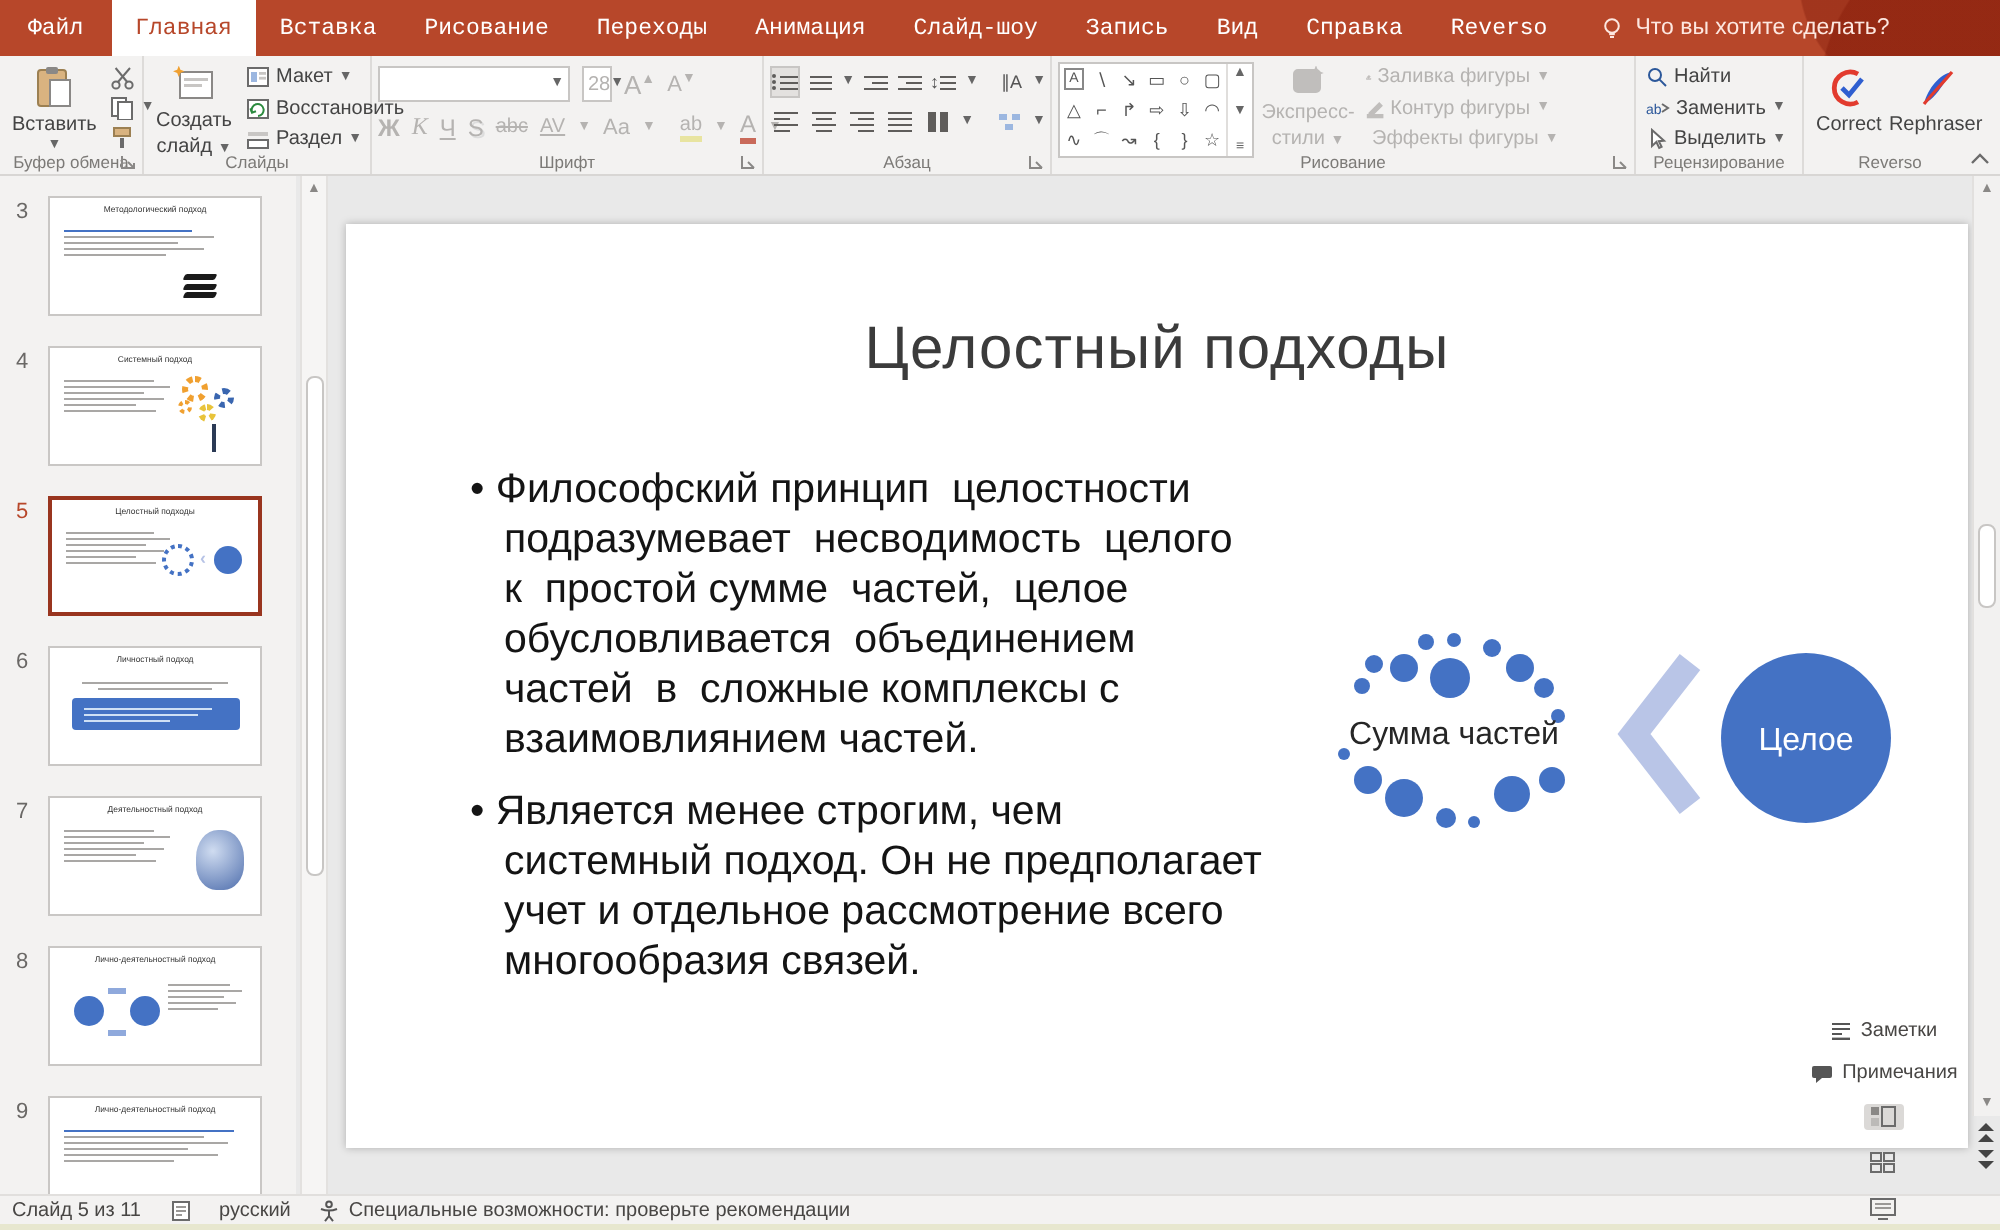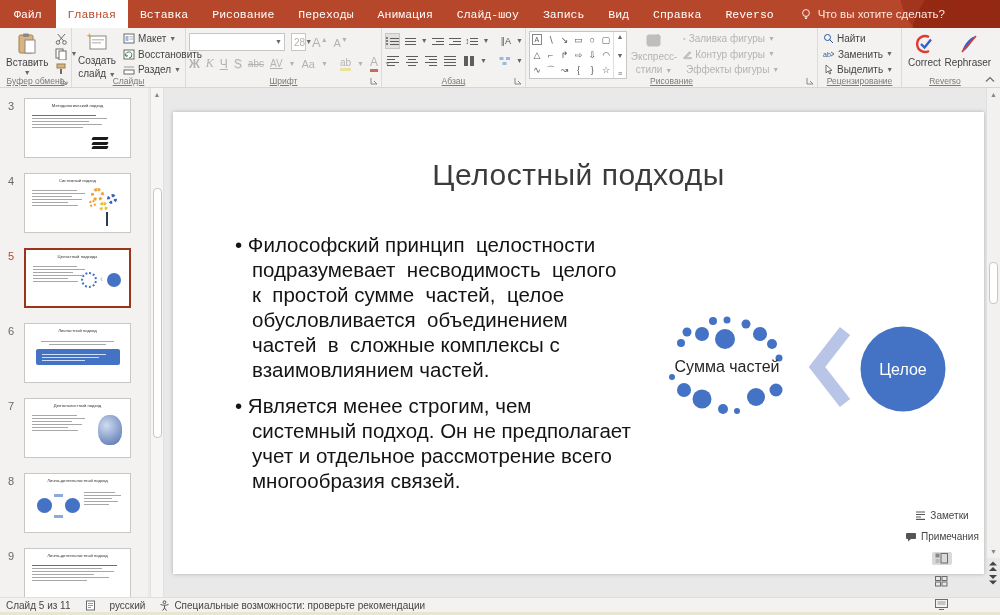--- a/index.html
+++ b/index.html
@@ -13,21 +13,21 @@
   .tabs { display:flex; align-items:stretch;font-family:Liberation Mono, monospace; }
   .tab { padding:0 12px; font-size:11.5px; display:flex; align-items:center; cursor:default; white-space:nowrap; }
   .tab.file { padding:0 14px; }
   .tab.active { background:#fff; color:#b7472a; }
   .tellme { display:flex; align-items:center; gap:6px; font-size:11.5px; color:#fde7e0; margin-left:14px; }
   .bulb { width:12px; height:12px; }
 
   
   .ribbon { position:absolute; left:0; top:28px; width:1000px; height:60px; background:#f3f2f1; border-bottom:1px solid #d8d6d4; display:flex; font-size:10px; color:#444; }
   .rgroup { position:relative; border-right:1px solid #ddDBD9; padding:3px 2px 13px 3px; display:flex; align-items:flex-start; gap:2px; flex:0 0 auto; }
-  .glabel { position:absolute; bottom:1px; left:0; right:0; text-align:center; font-size:8.5px; color:#7c7a77; white-space:nowrap;text-decoration:underline; }
+  .glabel { position:absolute; bottom:1px; left:0; right:0; text-align:center; font-size:8.5px; color:#7c7a77; white-space:nowrap; }
   .launcher { position:absolute; bottom:2px; right:3px; width:8px; height:8px; }
   .launcher svg { display:block; }
   .bigbtn { display:flex; flex-direction:column; align-items:center; justify-content:flex-start; gap:2px; padding:2px 3px; font-size:10px; color:#444; text-align:center; line-height:11px; }
   .caret { font-size:7px; color:#666; line-height:6px; }
   .smallcol { display:flex; flex-direction:column; justify-content:space-between; height:46px; padding:1px 0; }
   .srow { display:flex; align-items:center; gap:3px; font-size:10px; color:#444; white-space:nowrap; padding:1px 2px; }
   .dis, .dis * { color:#b5b3b1 !important; fill:#c0bebc; stroke:#c0bebc; }
 
   
   .combo { background:#fff; border:1px solid #c8c6c4; height:18px; display:flex; align-items:center; justify-content:space-between; padding:0 2px; font-size:10px; color:#b5b3b1; }

